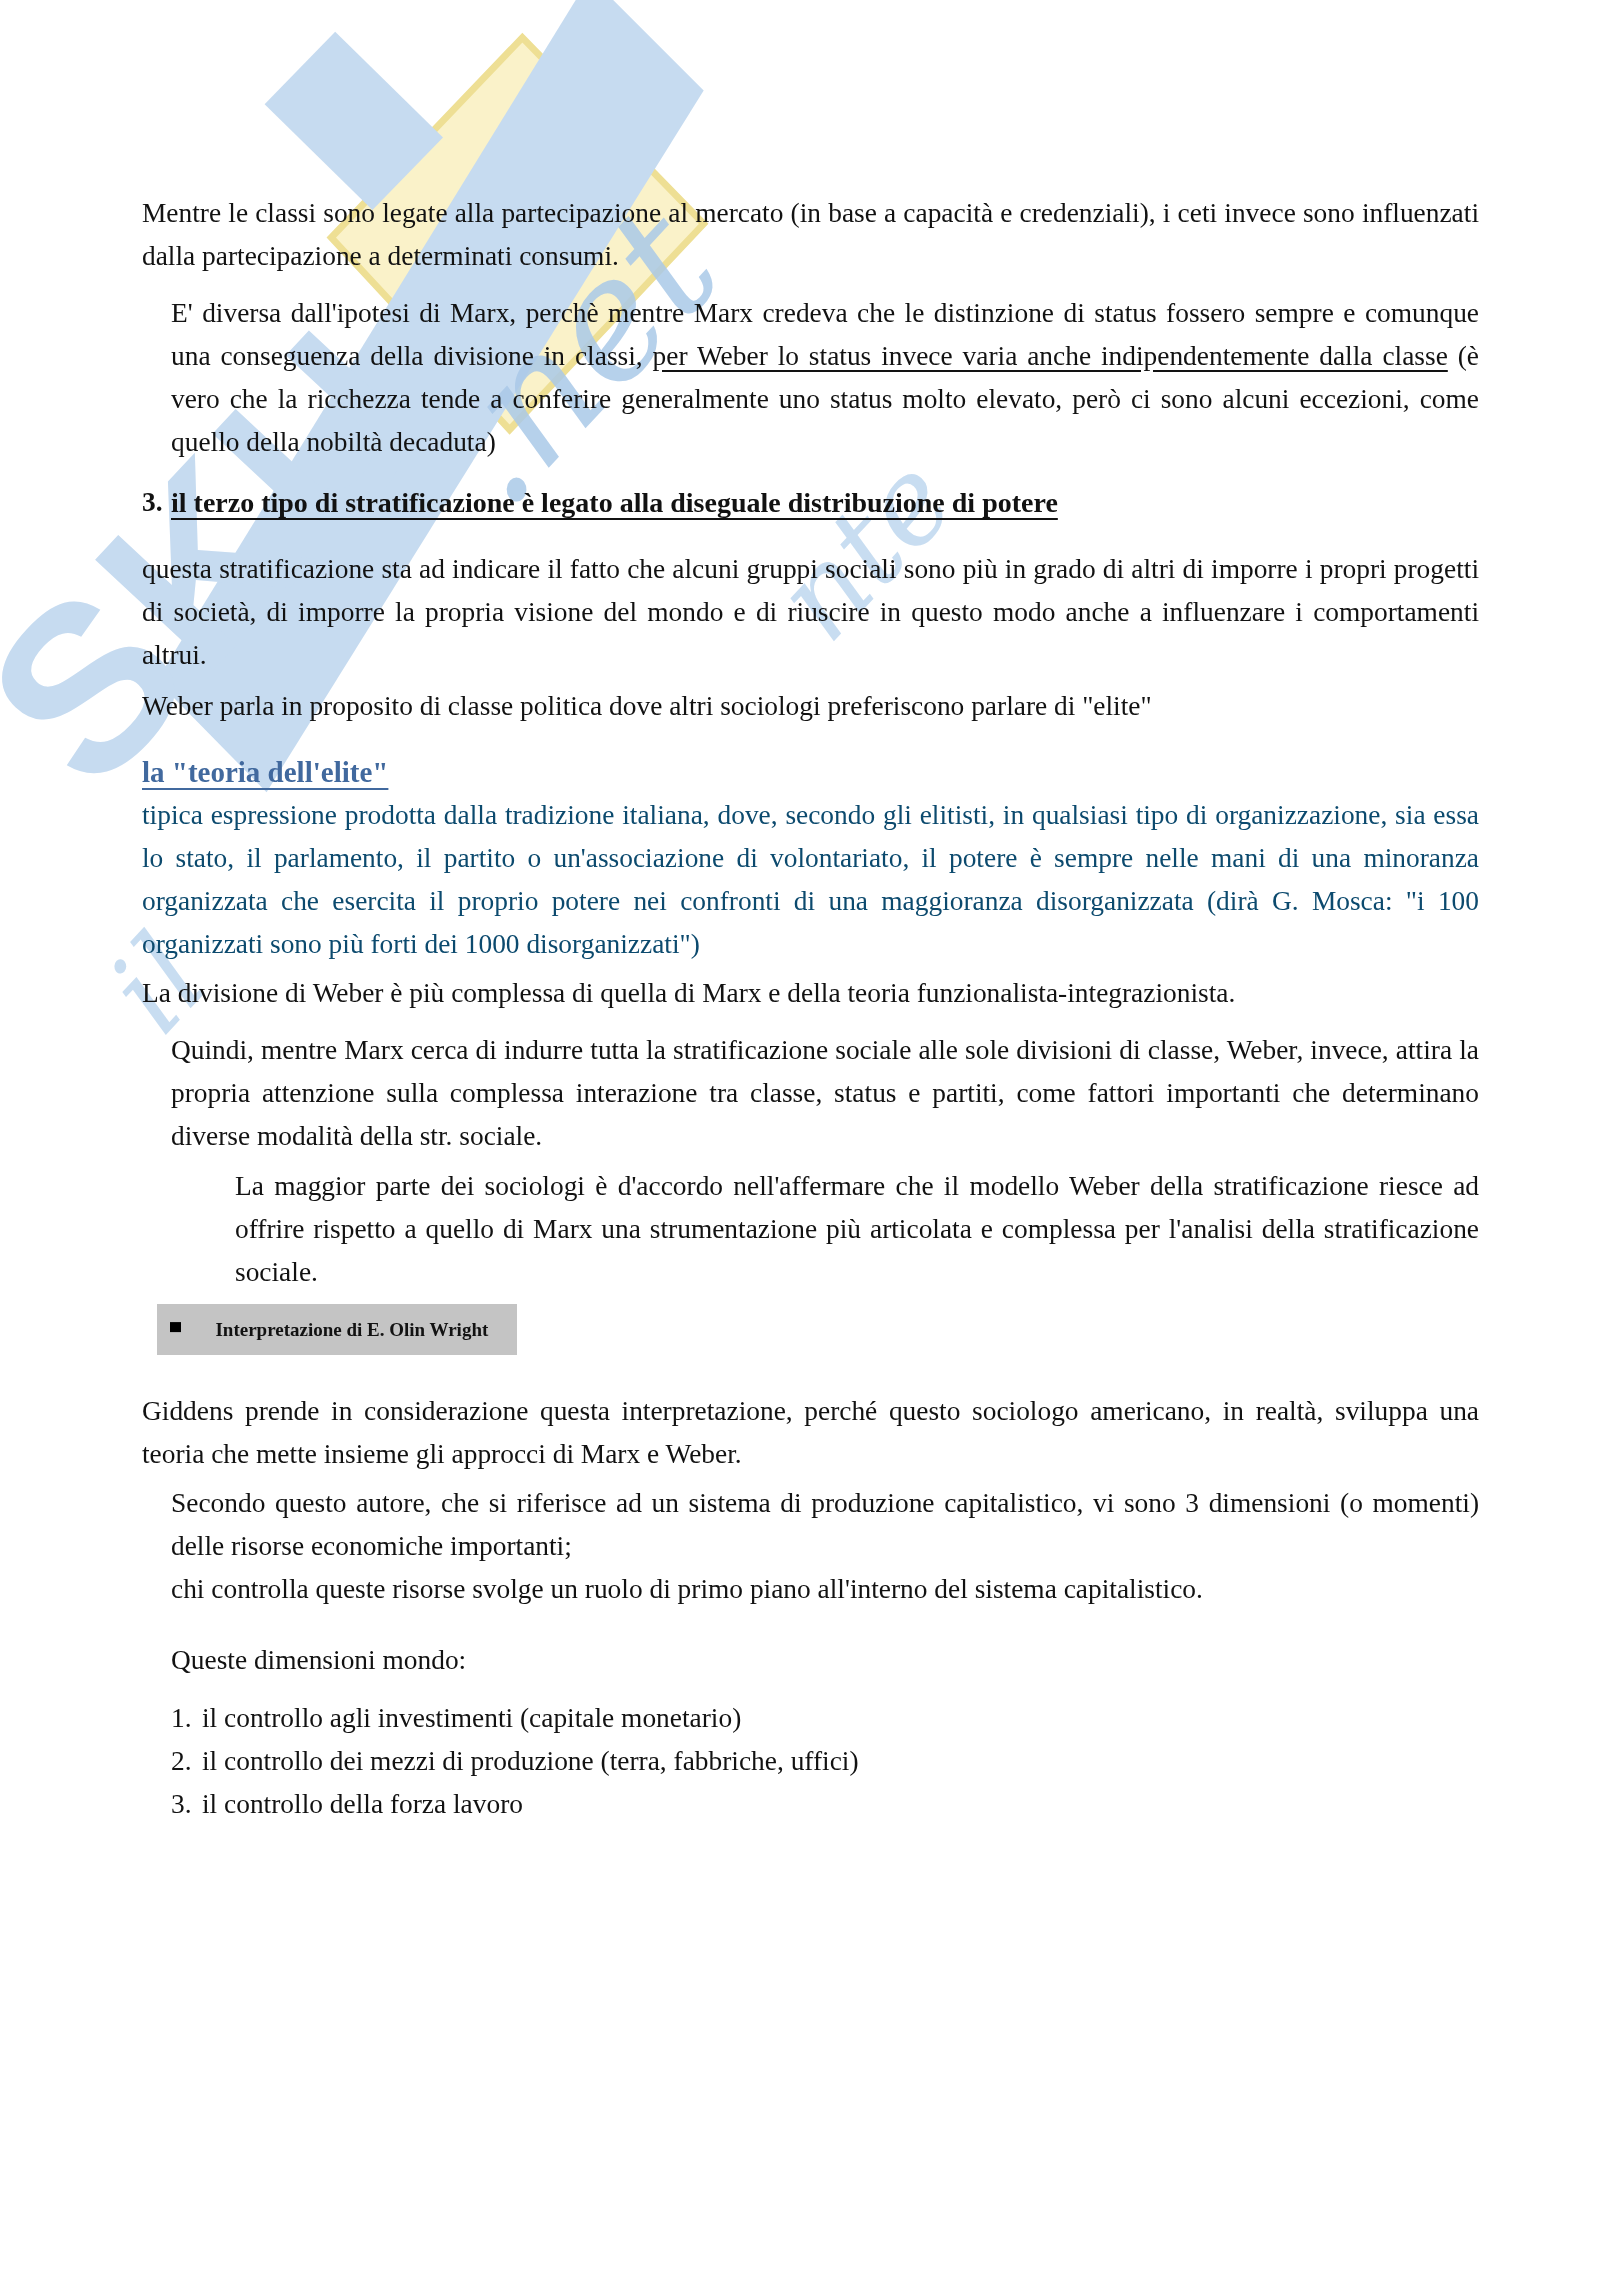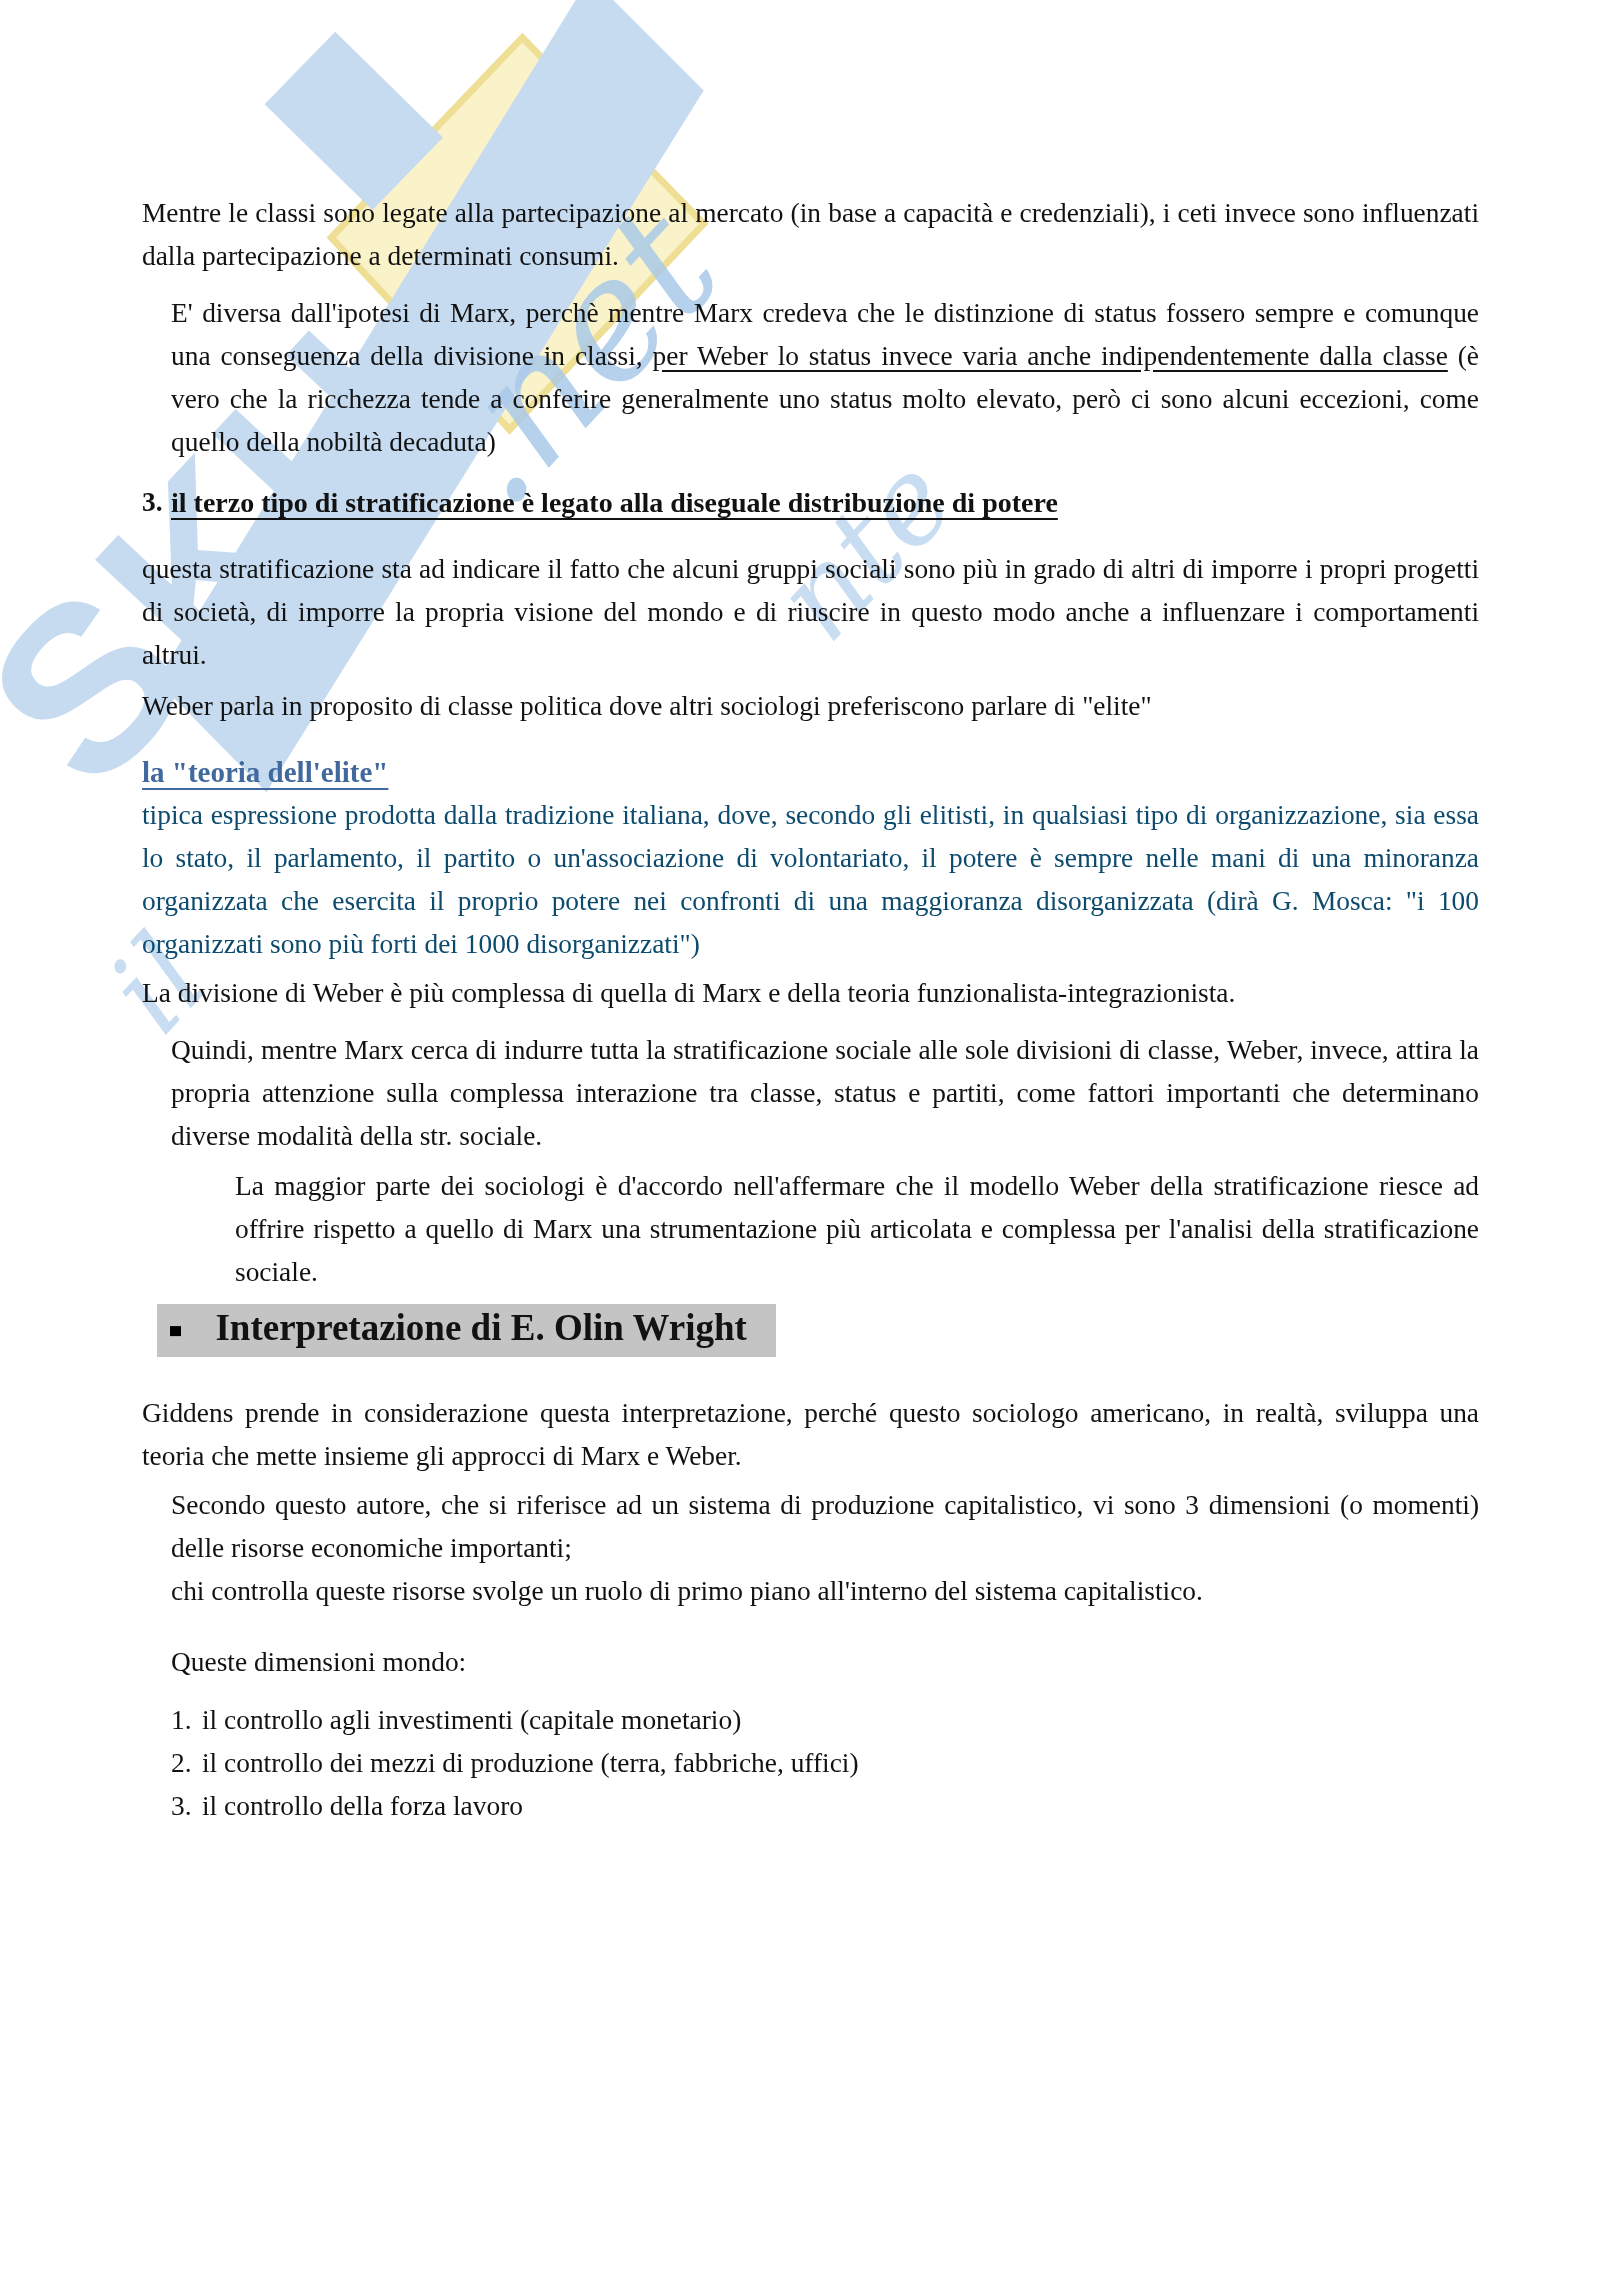--- a/index.html
+++ b/index.html
@@ -36,21 +36,21 @@
   .list .numcol{width:31px;}
   .sec-wrap{margin-left:14.7px;}
   .sec-bar{
     display:inline-block;background:#c4c4c4;
     padding:2px 29px 3.9px 13.7px;
   }
   .sec-bullet{
     display:inline-block;width:10.8px;height:10.8px;background:#000;
     margin-right:27.4px;vertical-align:middle;transform:translateY(-2.9px);
   }
-  .sec-title{font-weight:bold;font-size:37px;}
+  .sec-title{font-weight:bold;font-size:19px;}
 </style>
 </head>
 <body>
 
 <div class="page">
 
   <svg class="wm" width="1621" height="2294" viewBox="0 0 1654 2340">
     <polygon points="533,38 718,228 520,438 338,242" fill="#faf2c9" stroke="#eedf94" stroke-width="7"></polygon>
     <polygon points="342,32 452,140 380,214 270,106" fill="#c6dbf0"></polygon>
     <polygon points="602,-24 718,92 272,808 160,694" fill="#c6dbf0"></polygon>

